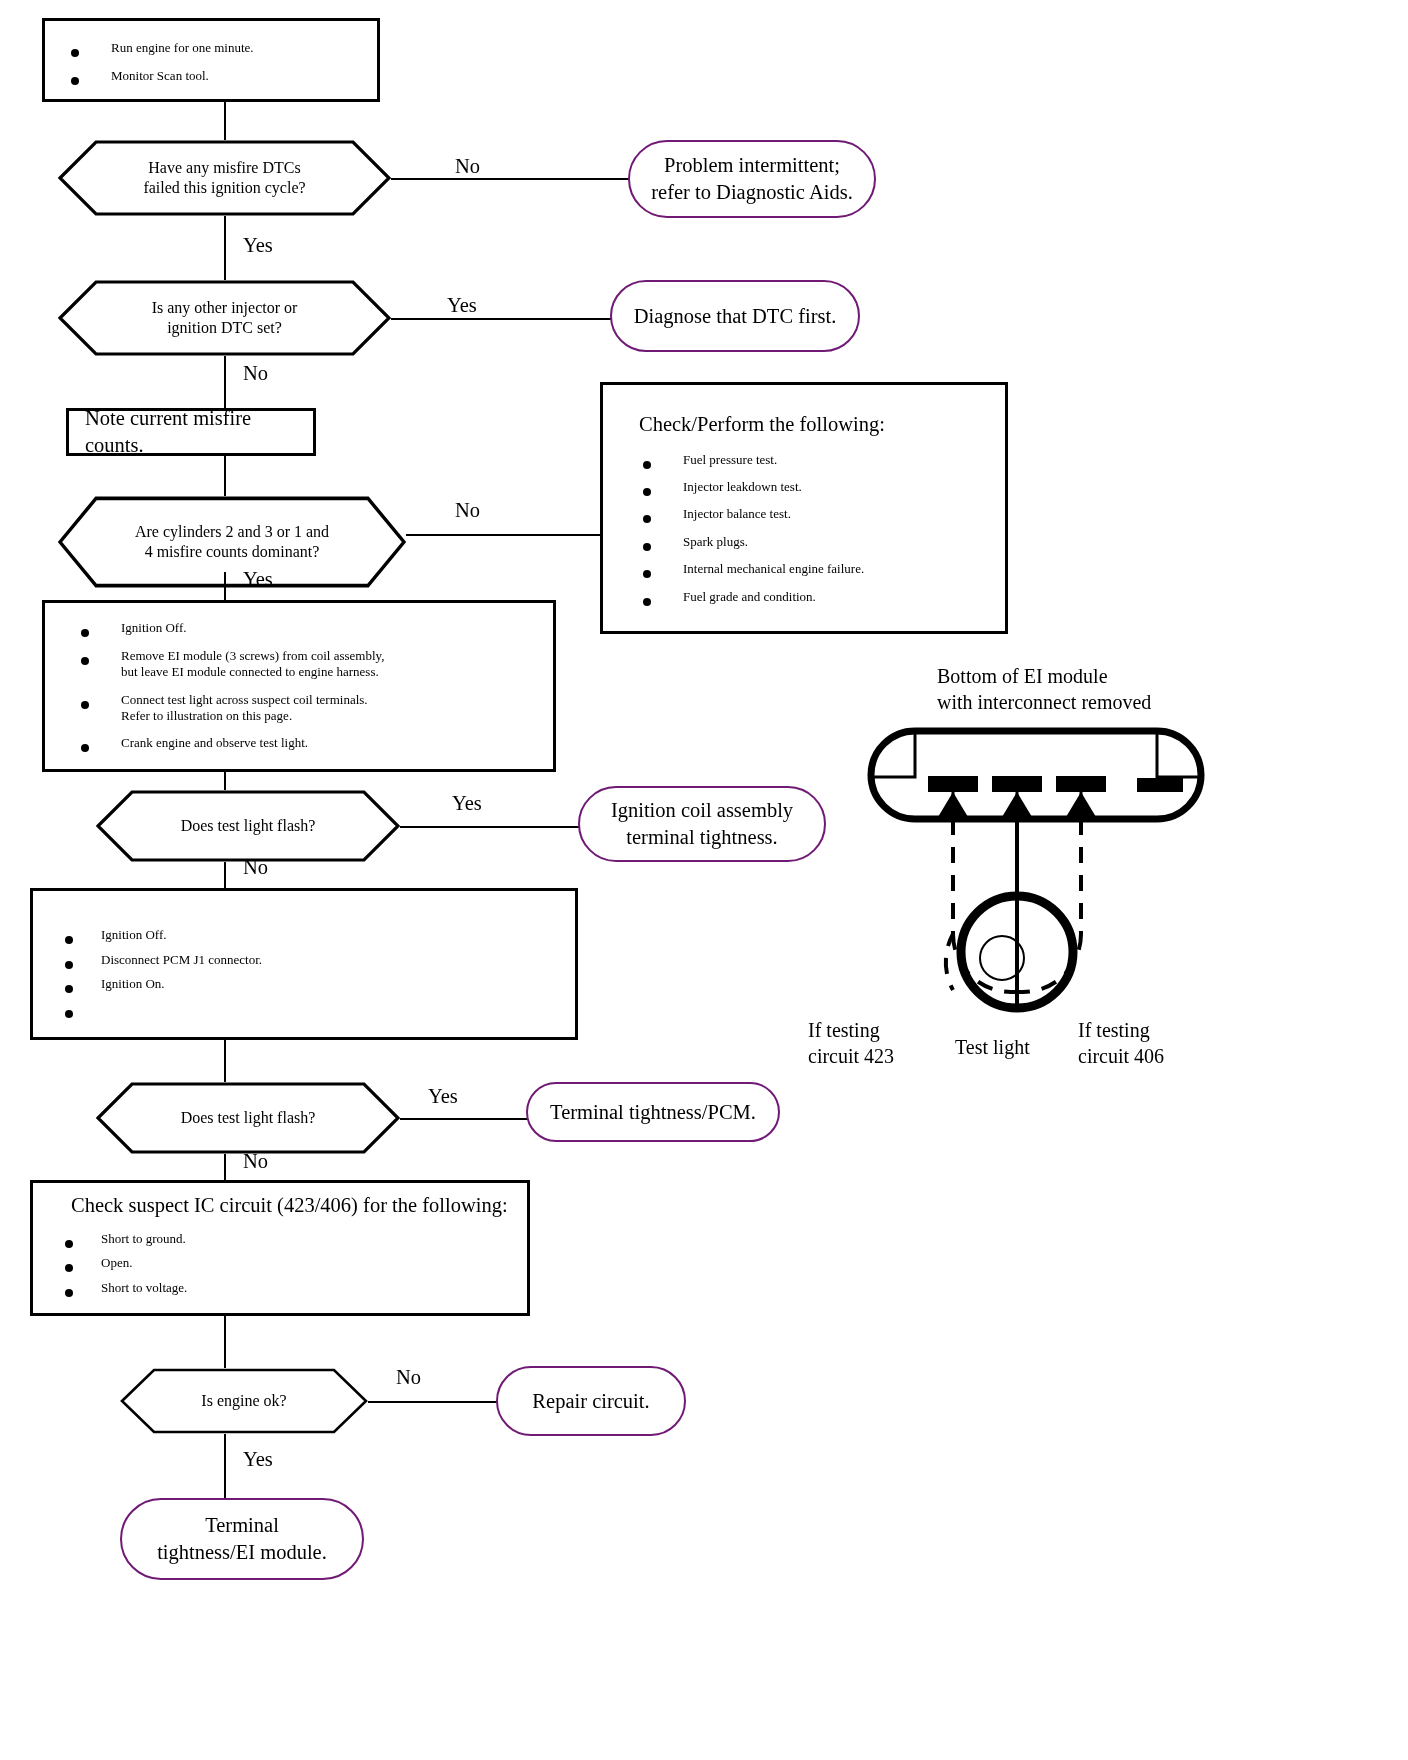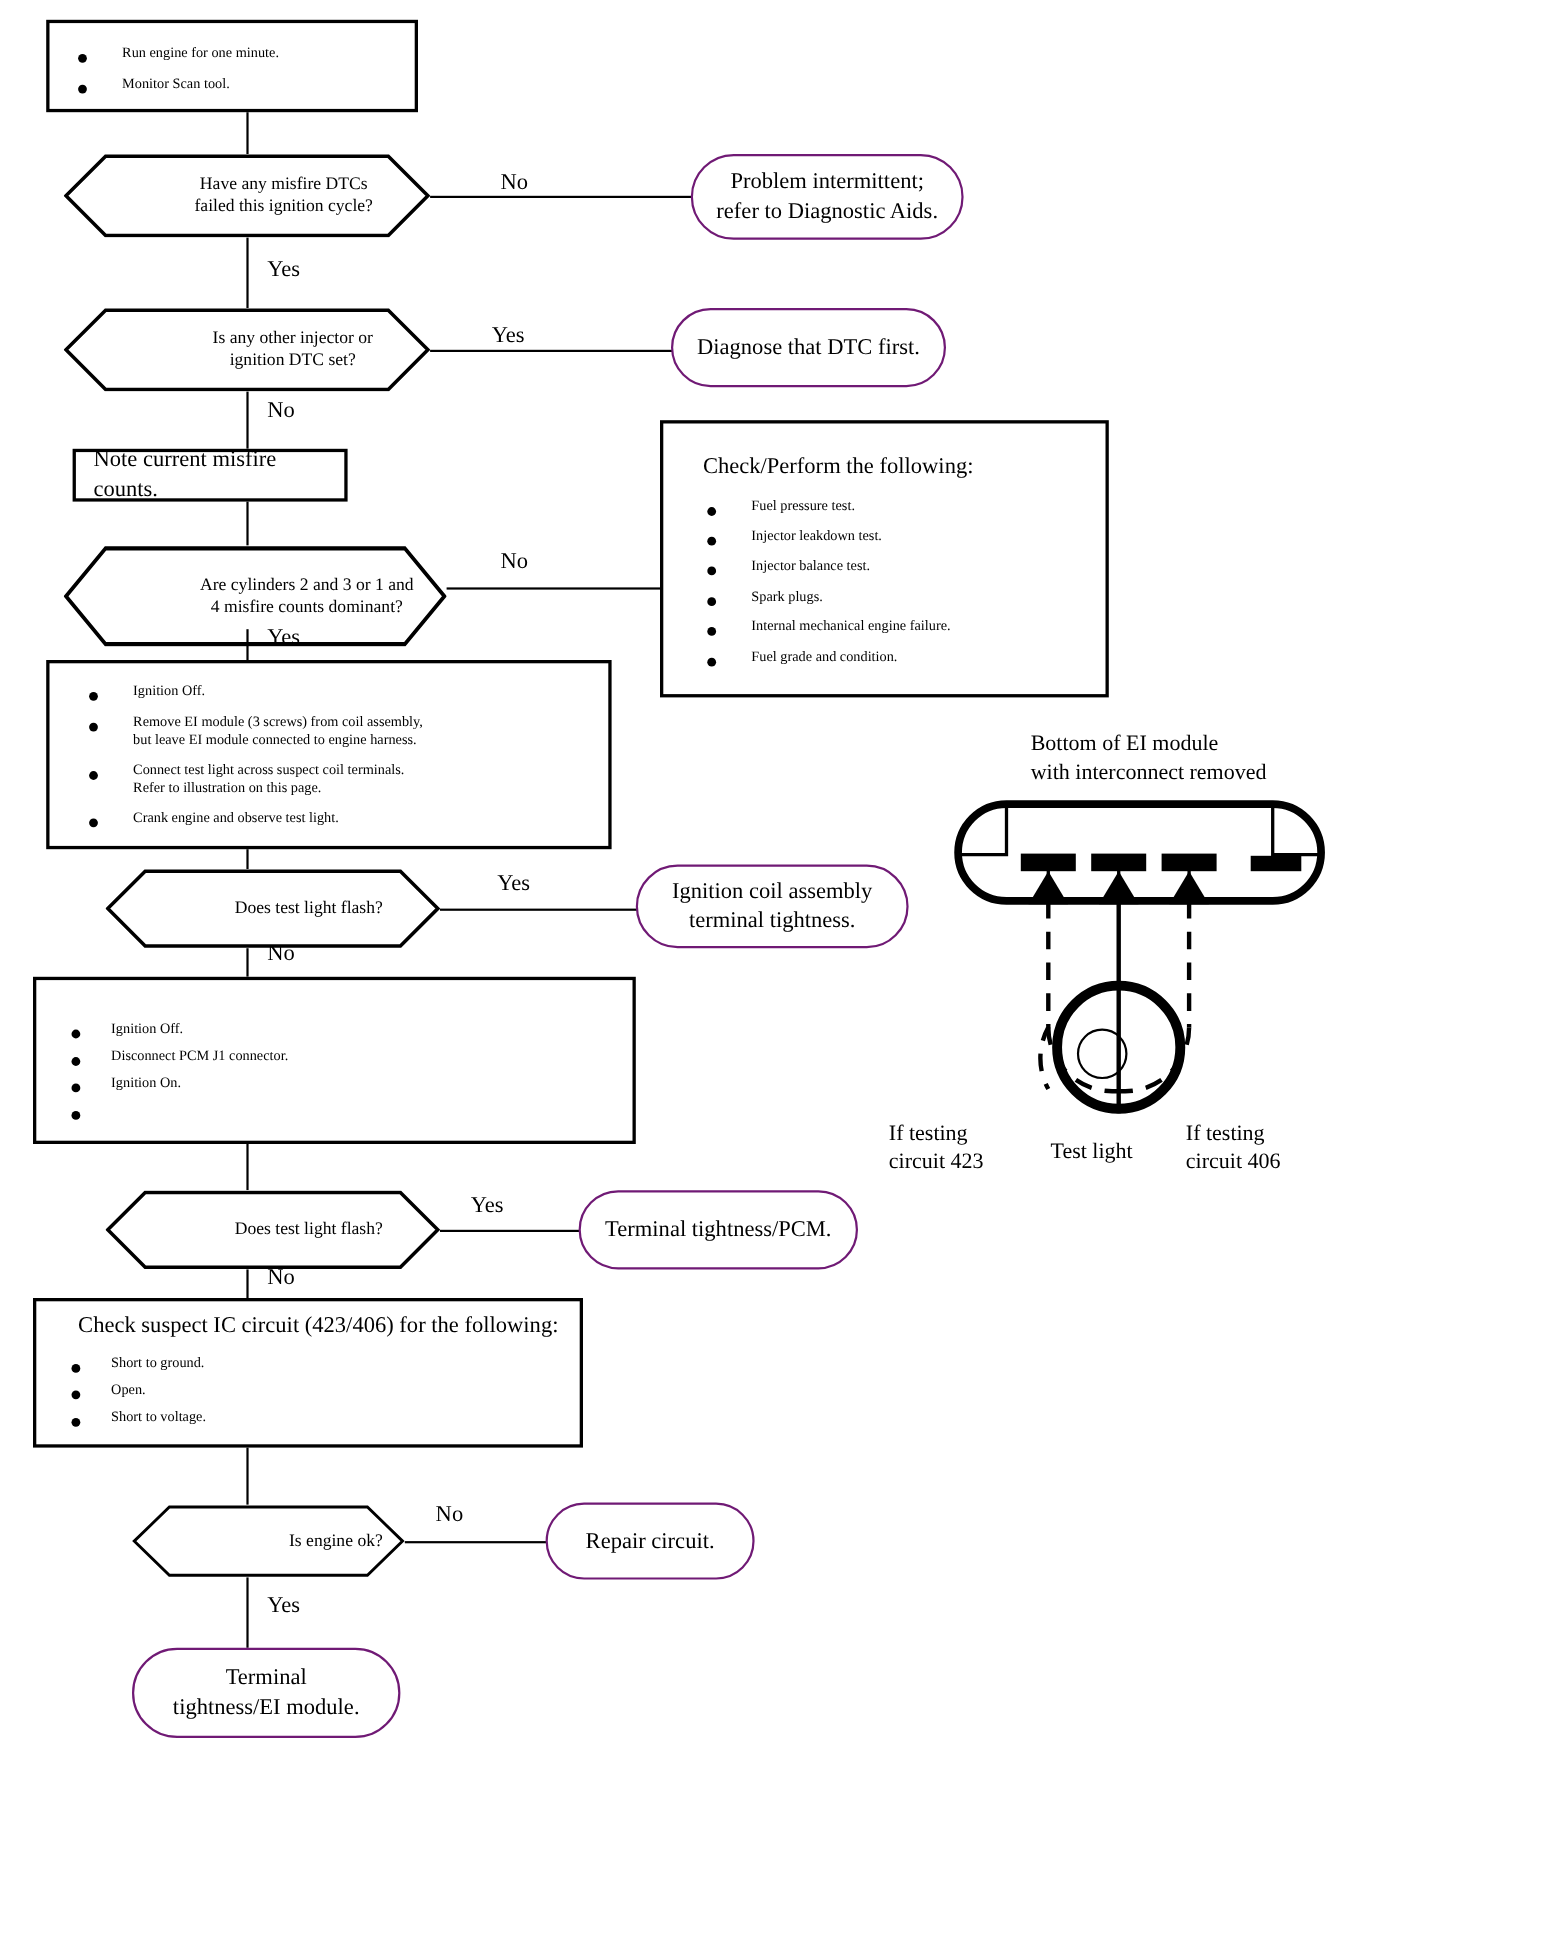--- a/index.html
+++ b/index.html
@@ -36,21 +36,21 @@
     border-radius: 999px;
     display: flex;
     align-items: center;
     justify-content: center;
     text-align: center;
   }
   
   .hex {
     display: flex;
     align-items: center;
-    justify-content: flex-end;
+    justify-content: center;
     text-align: center;
   }
   .hex .hex-svg {
     position: absolute;
     left: 0; top: 0;
     width: 100%; height: 100%;
   }
   .hex .hex-label {
     position: relative;
     z-index: 2;
@@ -294,21 +294,21 @@
   <div class="node hex" style="left:96px; top:1082px; width:304px; height:72px;">
     <svg class="hex-svg" viewBox="0 0 304 72" preserveAspectRatio="none">
       <polygon points="2,36 36,2 268,2 302,36 268,70 36,70" fill="#fff" stroke="#000" stroke-width="3.2"></polygon>
     </svg>
     <div class="hex-label">Does test light flash?</div>
   </div>
 
   <div class="hline" style="left:400px; top:1118px; width:132px;"></div>
   <div class="lbl" style="left:428px; top:1085px;">Yes</div>
 
-  <div class="node stadium" style="left:526px; top:1082px; width:254px; height:72px;">
+  <div class="node stadium" style="left:526px; top:1082px; width:254px; height:60px;">
     <span class="t" style="padding:0 10px;">Terminal tightness/PCM.</span>
   </div>
 
   <div class="vline" style="left:224px; top:1154px; height:26px;"></div>
   <div class="lbl" style="left:243px; top:1150px;">No</div>
 
   <div class="node box" style="left:30px; top:1180px; width:500px; height:136px;">
     <div class="inner-pad" style="padding:12px 10px;">
       <div class="heading" style="padding-left:28px; margin-bottom:12px;">Check suspect IC circuit (423/406) for the following:</div>
       <ul class="bl tight">

